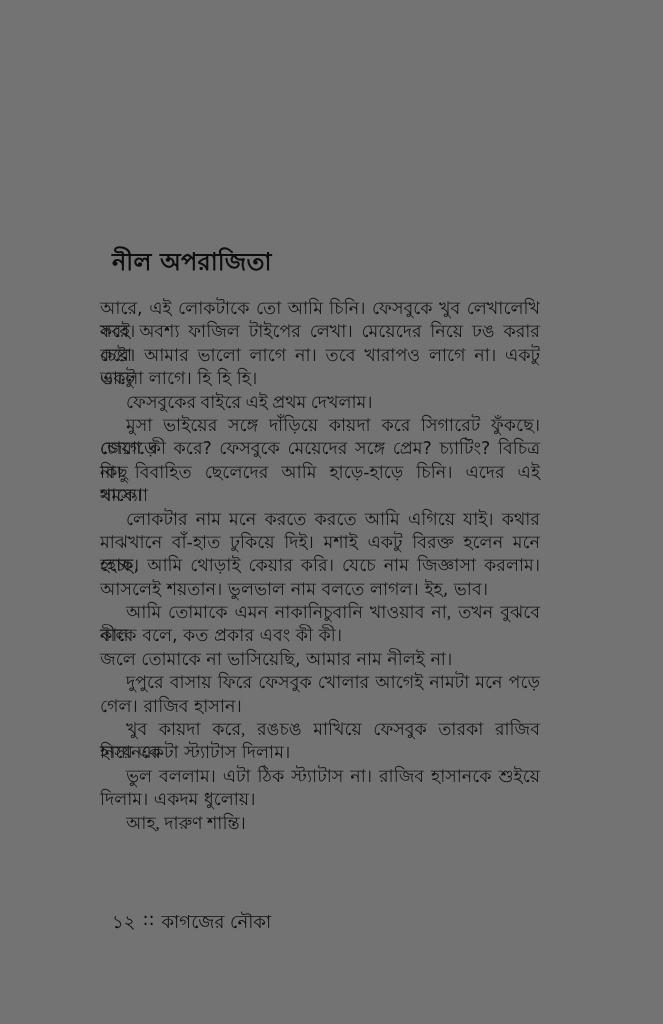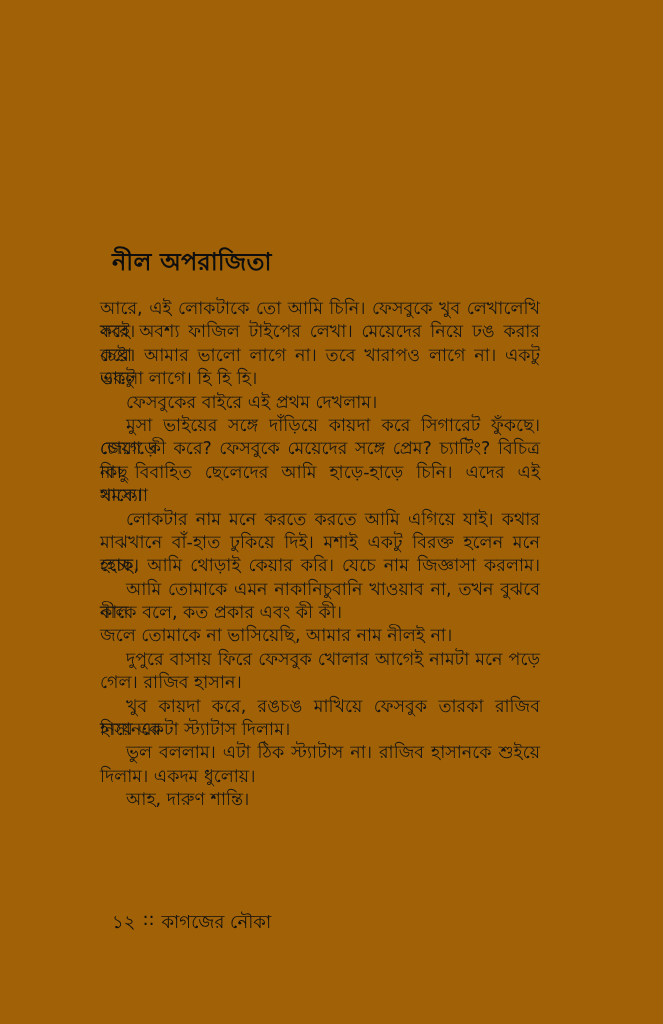--- a/index.html
+++ b/index.html
@@ -4,21 +4,21 @@
 <style>
   * { margin: 0; padding: 0; box-sizing: border-box; }
   html, body {
     background: #ffffff;
     font-family: "DejaVu Sans", sans-serif;
   }
   .page {
     position: relative;
     width: 663px;
     height: 1024px;
-    background: #a16207;
+    background: #737373;
     color: #111111;
     overflow: hidden;
   }
   .heading {
     position: absolute;
     top: 243px;
     left: 112px;
     width: 440px;
     font-size: 24px;
     font-weight: bold;
@@ -41,20 +41,21 @@
     text-align-last: left;
     white-space: nowrap;
     overflow: visible;
   }
   .line.fill {
     white-space: normal;
     text-align-last: justify;
   }
   .line.indent {
     text-indent: 26px;
+    font-family: Liberation Serif, serif;
   }
   .footer {
     position: absolute;
     top: 908px;
     left: 112px;
     width: 440px;
     font-size: 18px;
     color: #0e0e0e;
     display: flex;
     align-items: flex-start;
@@ -74,20 +75,21 @@
       <div class="line fill">করে। আমার ভালো লাগে না। তবে খারাপও লাগে না। একটু একটু</div>
       <div class="line">ভালো লাগে। হি হি হি।</div>
       <div class="line indent">ফেসবুকের বাইরে এই প্রথম দেখলাম।</div>
       <div class="line fill indent">মুসা ভাইয়ের সঙ্গে দাঁড়িয়ে কায়দা করে সিগারেট ফুঁকছে। চোয়াড়ে</div>
       <div class="line fill">জেগে কী করে? ফেসবুকে মেয়েদের সঙ্গে প্রেম? চ্যাটিং? বিচিত্র কিছু</div>
       <div class="line fill">না। বিবাহিত ছেলেদের আমি হাড়ে-হাড়ে চিনি। এদের এই সমস্যাা</div>
       <div class="line">থাকে।</div>
       <div class="line fill indent">লোকটার নাম মনে করতে করতে আমি এগিয়ে যাই। কথার</div>
       <div class="line fill">মাঝখানে বাঁ-হাত ঢুকিয়ে দিই। মশাই একটু বিরক্ত হলেন মনে হচ্ছে।</div>
       <div class="line fill">হোক, আমি থোড়াই কেয়ার করি। যেচে নাম জিজ্ঞাসা করলাম।</div>
+      <div class="line">আসলেই শয়তান। ভুলভাল নাম বলতে লাগল। ইহ, ভাব।</div>
       <div class="line fill indent">আমি তোমাকে এমন নাকানিচুবানি খাওয়াব না, তখন বুঝবে নীল</div>
       <div class="line">কাকে বলে, কত প্রকার এবং কী কী।</div>
       <div class="line">জলে তোমাকে না ভাসিয়েছি, আমার নাম নীলই না।</div>
       <div class="line fill indent">দুপুরে বাসায় ফিরে ফেসবুক খোলার আগেই নামটা মনে পড়ে</div>
       <div class="line">গেল। রাজিব হাসান।</div>
       <div class="line fill indent">খুব কায়দা করে, রঙচঙ মাখিয়ে ফেসবুক তারকা রাজিব হাসানকে</div>
       <div class="line">নিয়ে একটা স্ট্যাটাস দিলাম।</div>
       <div class="line fill indent">ভুল বললাম। এটা ঠিক স্ট্যাটাস না। রাজিব হাসানকে শুইয়ে</div>
       <div class="line">দিলাম। একদম ধুলোয়।</div>
       <div class="line indent">আহ, দারুণ শান্তি।</div>

